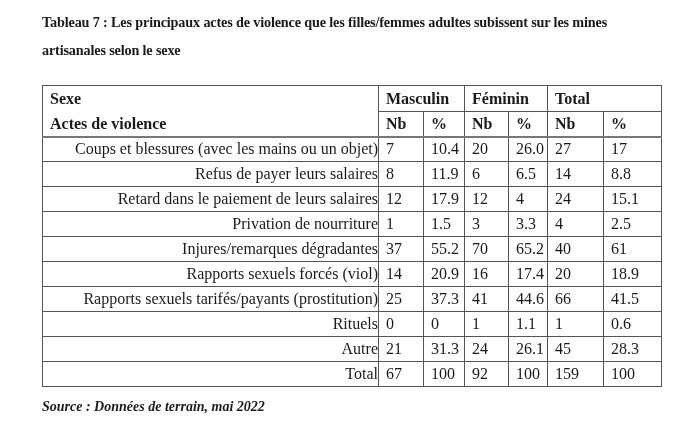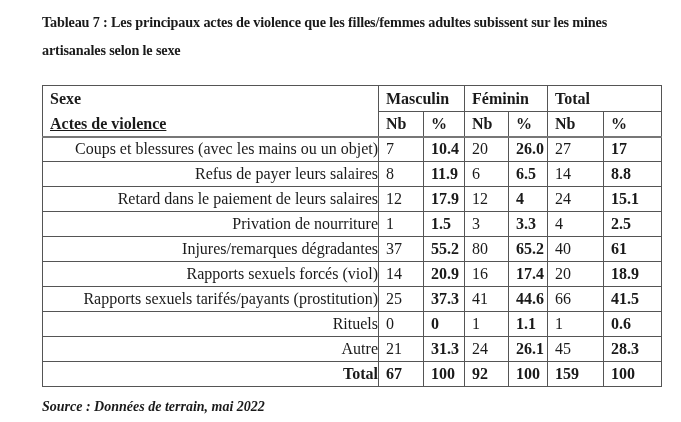--- a/index.html
+++ b/index.html
@@ -11,23 +11,23 @@
           font-size:16px;margin-top:28px; }
   td { border:1px solid #555; padding:0 0 0 7px; height:25px; vertical-align:middle;
        white-space:nowrap; box-sizing:border-box; }
   .hdr td { font-weight:bold; }
   .hdr1 td { height:26px; }
   .hdr2 td { height:25px; }
   .c0 { width:336px; }
   .c1 { width:45px; } .c2 { width:41px; } .c3 { width:44px; }
   .c4 { width:39px; } .c5 { width:56px; } .c6 { width:58px; }
   .lab { padding-left:8px;text-align:right; }
-  .b { font-weight:bold; }
+  .b { font-weight:normal; }
   .noborder-bottom { border-bottom:none; }
-  .hdr-sep td.c0 { border-top:none;text-decoration:underline; }
+  .hdr-sep td.c0 { border-top:none; }
   .bodytop td { border-top:2px solid #777; }
   .source { position:absolute; left:42px; top:399px; font-weight:bold; font-style:italic; font-size:14px; }
 </style>
 </head>
 <body>
 
 <div class="caption">Tableau 7 : Les principaux actes de violence que les filles/femmes adultes subissent sur les mines artisanales selon le sexe</div>
 
 <table>
   <tbody>
@@ -81,21 +81,21 @@
         <td class="c2 b">1.5</td>
         <td class="c3">3</td>
         <td class="c4 b">3.3</td>
         <td class="c5">4</td>
         <td class="c6 b">2.5</td>
       </tr>
       <tr>
         <td class="c0 lab">Injures/remarques dégradantes</td>
         <td class="c1">37</td>
         <td class="c2 b">55.2</td>
-        <td class="c3">80</td>
+        <td class="c3">70</td>
         <td class="c4 b">65.2</td>
         <td class="c5">40</td>
         <td class="c6 b">61</td>
       </tr>
       <tr>
         <td class="c0 lab">Rapports sexuels forcés (viol)</td>
         <td class="c1">14</td>
         <td class="c2 b">20.9</td>
         <td class="c3">16</td>
         <td class="c4 b">17.4</td>

